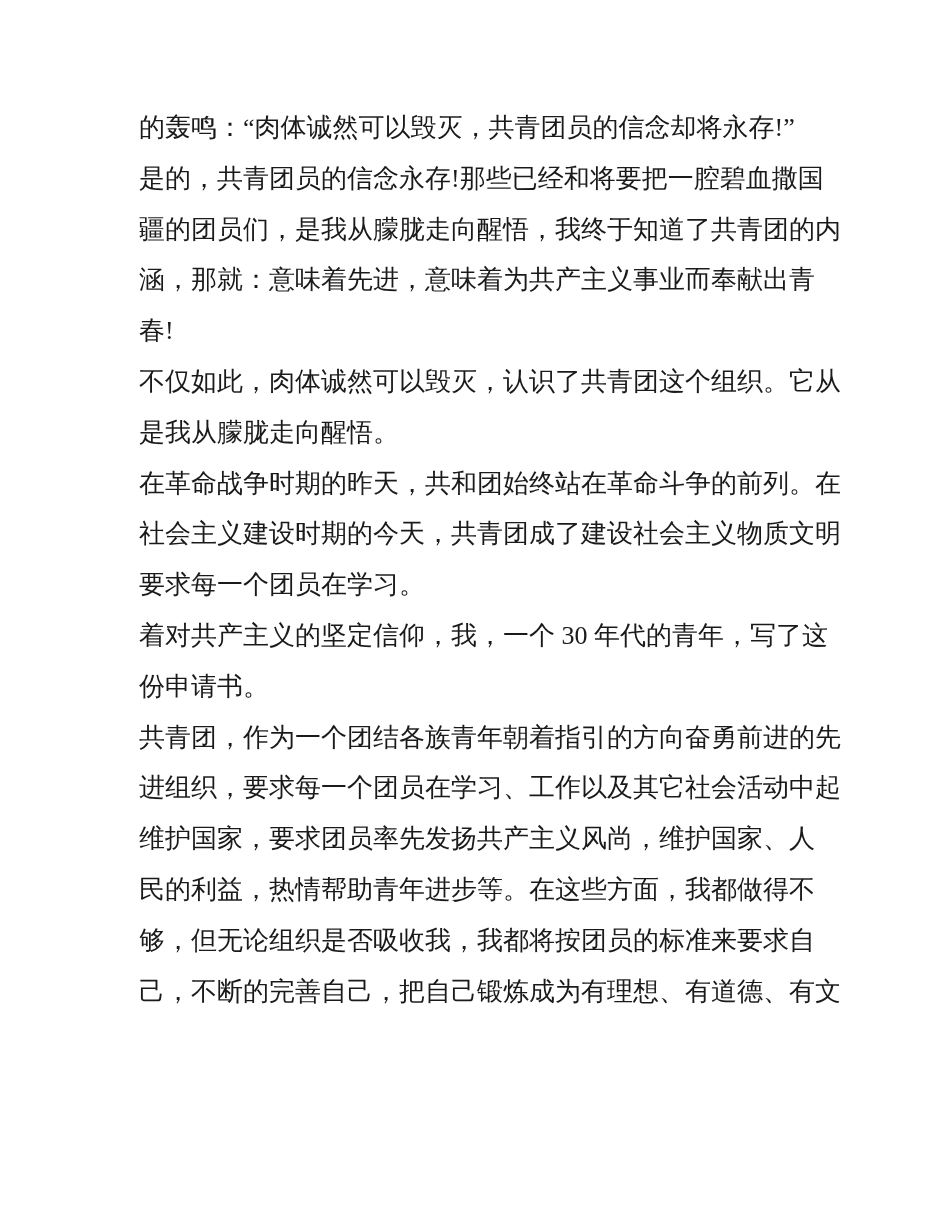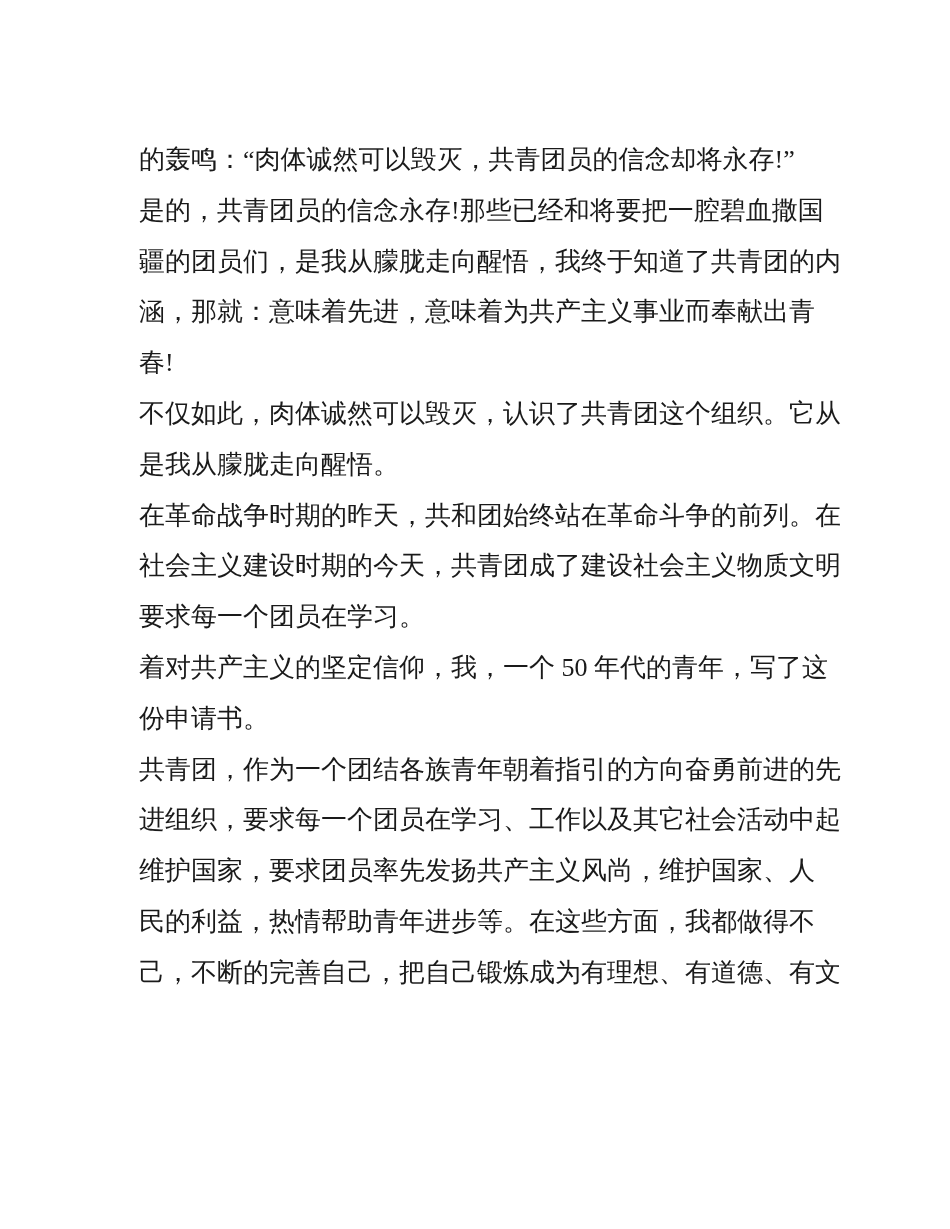--- a/index.html
+++ b/index.html
@@ -6,21 +6,20 @@
     margin: 0;
     padding: 0;
     background: #ffffff;
   }
   .page {
     position: relative;
     width: 950px;
     height: 1078px;
     background: #ffffff;
     overflow: hidden;
-    margin-top: 32px;
   }
   .text-block {
     position: absolute;
     left: 139px;
     top: 103px;
     width: 690px;
   }
   .doc-line {
     font-family: "Liberation Serif", "DejaVu Serif", serif;
     font-size: 26px;
@@ -38,21 +37,22 @@
       <div class="doc-line">的轰鸣：“肉体诚然可以毁灭，共青团员的信念却将永存!”</div>
       <div class="doc-line">是的，共青团员的信念永存!那些已经和将要把一腔碧血撒国</div>
       <div class="doc-line">疆的团员们，是我从朦胧走向醒悟，我终于知道了共青团的内</div>
       <div class="doc-line">涵，那就：意味着先进，意味着为共产主义事业而奉献出青</div>
       <div class="doc-line">春!</div>
       <div class="doc-line">不仅如此，肉体诚然可以毁灭，认识了共青团这个组织。它从</div>
       <div class="doc-line">是我从朦胧走向醒悟。</div>
       <div class="doc-line">在革命战争时期的昨天，共和团始终站在革命斗争的前列。在</div>
       <div class="doc-line">社会主义建设时期的今天，共青团成了建设社会主义物质文明</div>
       <div class="doc-line">要求每一个团员在学习。</div>
-      <div class="doc-line">着对共产主义的坚定信仰，我，一个 50 年代的青年，写了这</div>
+      <div class="doc-line">着对共产主义的坚定信仰，我，一个 30 年代的青年，写了这</div>
       <div class="doc-line">份申请书。</div>
       <div class="doc-line">共青团，作为一个团结各族青年朝着指引的方向奋勇前进的先</div>
       <div class="doc-line">进组织，要求每一个团员在学习、工作以及其它社会活动中起</div>
       <div class="doc-line">维护国家，要求团员率先发扬共产主义风尚，维护国家、人</div>
       <div class="doc-line">民的利益，热情帮助青年进步等。在这些方面，我都做得不</div>
+      <div class="doc-line">够，但无论组织是否吸收我，我都将按团员的标准来要求自</div>
       <div class="doc-line">己，不断的完善自己，把自己锻炼成为有理想、有道德、有文</div>
     </div>
 </div>
 
 </body></html>

